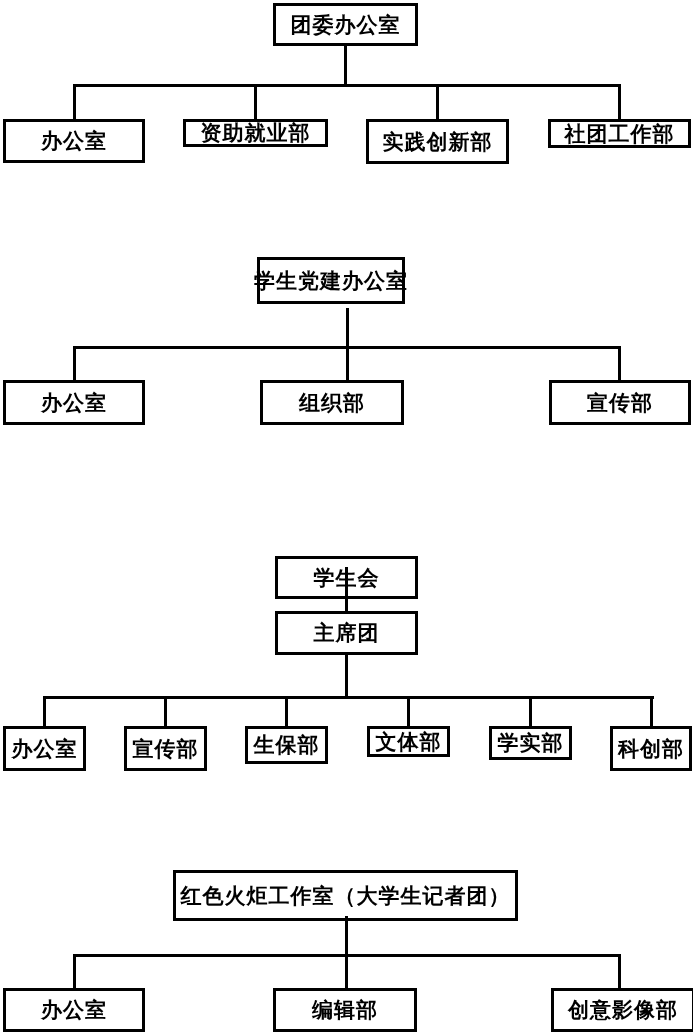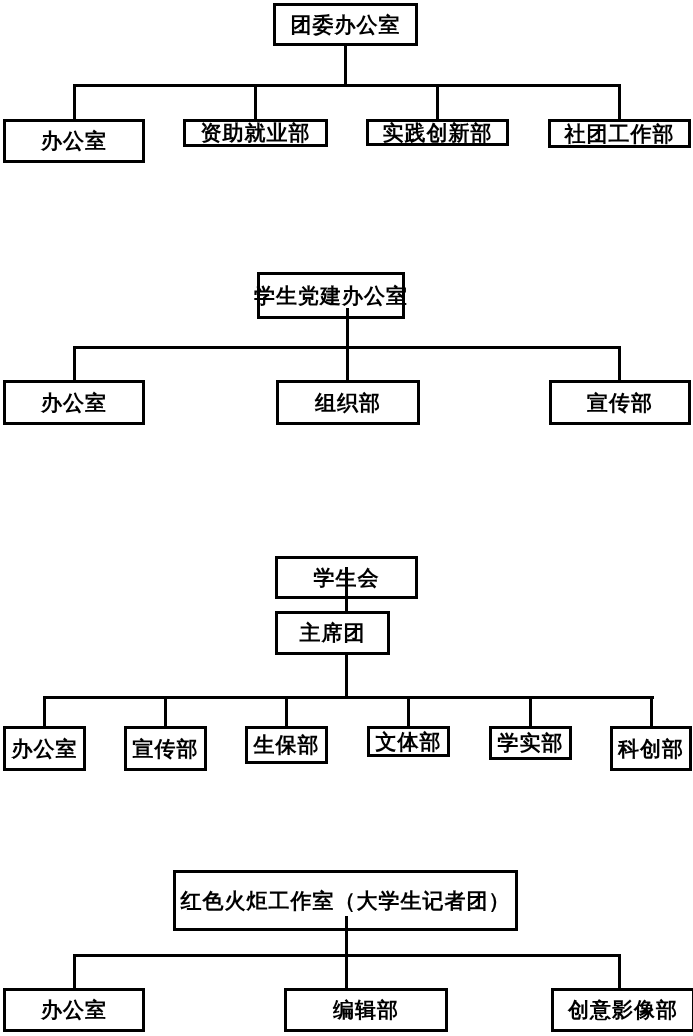--- a/index.html
+++ b/index.html
@@ -40,69 +40,69 @@
 
     <div class="vline" style="left:344px; top:45px; width:3px; height:40px"></div>
     <div class="hline" style="left:73px; top:84px; width:547px; height:3px"></div>
     <div class="vline" style="left:73px; top:84px; width:3px; height:35px"></div>
     <div class="vline" style="left:254px; top:84px; width:3px; height:35px"></div>
     <div class="vline" style="left:436px; top:84px; width:3px; height:35px"></div>
     <div class="vline" style="left:618px; top:84px; width:3px; height:35px"></div>
 
     <div class="node" style="left:3px; top:119px; width:142px; height:44px">办公室</div>
     <div class="node" style="left:183px; top:119px; width:145px; height:28px">资助就业部</div>
-    <div class="node" style="left:366px; top:119px; width:143px; height:27px">实践创新部</div>
+    <div class="node" style="left:366px; top:119px; width:143px; height:45px">实践创新部</div>
     <div class="node" style="left:548px; top:119px; width:143px; height:29px">社团工作部</div>
   </div>
 
   <div>
-    <div class="node" style="left:257px; top:272px; width:148px; height:47px">学生党建办公室</div>
+    <div class="node" style="left:257px; top:257px; width:148px; height:47px">学生党建办公室</div>
 
     <div class="vline" style="left:346px; top:308px; width:3px; height:39px"></div>
     <div class="hline" style="left:73px; top:346px; width:548px; height:3px"></div>
     <div class="vline" style="left:73px; top:346px; width:3px; height:34px"></div>
     <div class="vline" style="left:346px; top:346px; width:3px; height:34px"></div>
     <div class="vline" style="left:618px; top:346px; width:3px; height:34px"></div>
 
     <div class="node" style="left:3px; top:380px; width:142px; height:45px">办公室</div>
-    <div class="node" style="left:276px; top:380px; width:144px; height:45px">组织部</div>
+    <div class="node" style="left:260px; top:380px; width:144px; height:45px">组织部</div>
     <div class="node" style="left:549px; top:380px; width:142px; height:45px">宣传部</div>
   </div>
 
   <div>
     <div class="node" style="left:275px; top:556px; width:143px; height:43px">学生会</div>
 
     <div class="vline" style="left:345px; top:567px; width:3px; height:45px"></div>
 
-    <div class="node" style="left:275px; top:611px; width:115px; height:44px">主席团</div>
+    <div class="node" style="left:275px; top:611px; width:143px; height:44px">主席团</div>
 
     <div class="vline" style="left:345px; top:654px; width:3px; height:43px"></div>
     <div class="hline" style="left:43px; top:696px; width:611px; height:3px"></div>
     <div class="vline" style="left:43px; top:696px; width:3px; height:30px"></div>
     <div class="vline" style="left:164px; top:696px; width:3px; height:30px"></div>
     <div class="vline" style="left:285px; top:696px; width:3px; height:30px"></div>
     <div class="vline" style="left:407px; top:696px; width:3px; height:30px"></div>
     <div class="vline" style="left:529px; top:696px; width:3px; height:30px"></div>
     <div class="vline" style="left:650px; top:696px; width:3px; height:30px"></div>
 
     <div class="node" style="left:3px; top:726px; width:83px; height:45px">办公室</div>
     <div class="node" style="left:124px; top:726px; width:83px; height:45px">宣传部</div>
     <div class="node" style="left:245px; top:726px; width:83px; height:38px">生保部</div>
     <div class="node" style="left:367px; top:726px; width:83px; height:31px">文体部</div>
     <div class="node" style="left:489px; top:726px; width:83px; height:34px">学实部</div>
     <div class="node" style="left:610px; top:726px; width:82px; height:45px">科创部</div>
   </div>
 
   <div>
-    <div class="node" style="left:173px; top:870px; width:345px; height:61px">红色火炬工作室（大学生记者团）</div>
+    <div class="node" style="left:173px; top:870px; width:345px; height:51px">红色火炬工作室（大学生记者团）</div>
 
     <div class="vline" style="left:345px; top:916px; width:3px; height:39px"></div>
     <div class="hline" style="left:73px; top:954px; width:548px; height:3px"></div>
     <div class="vline" style="left:73px; top:954px; width:3px; height:34px"></div>
     <div class="vline" style="left:345px; top:954px; width:3px; height:34px"></div>
     <div class="vline" style="left:618px; top:954px; width:3px; height:34px"></div>
 
     <div class="node" style="left:3px; top:988px; width:142px; height:44px">办公室</div>
-    <div class="node" style="left:284px; top:988px; width:164px; height:44px">编辑部</div>
+    <div class="node" style="left:273px; top:988px; width:144px; height:44px">编辑部</div>
     <div class="node" style="left:551px; top:988px; width:144px; height:44px">创意影像部</div>
   </div>
 
 </div>
 
 </body></html>

